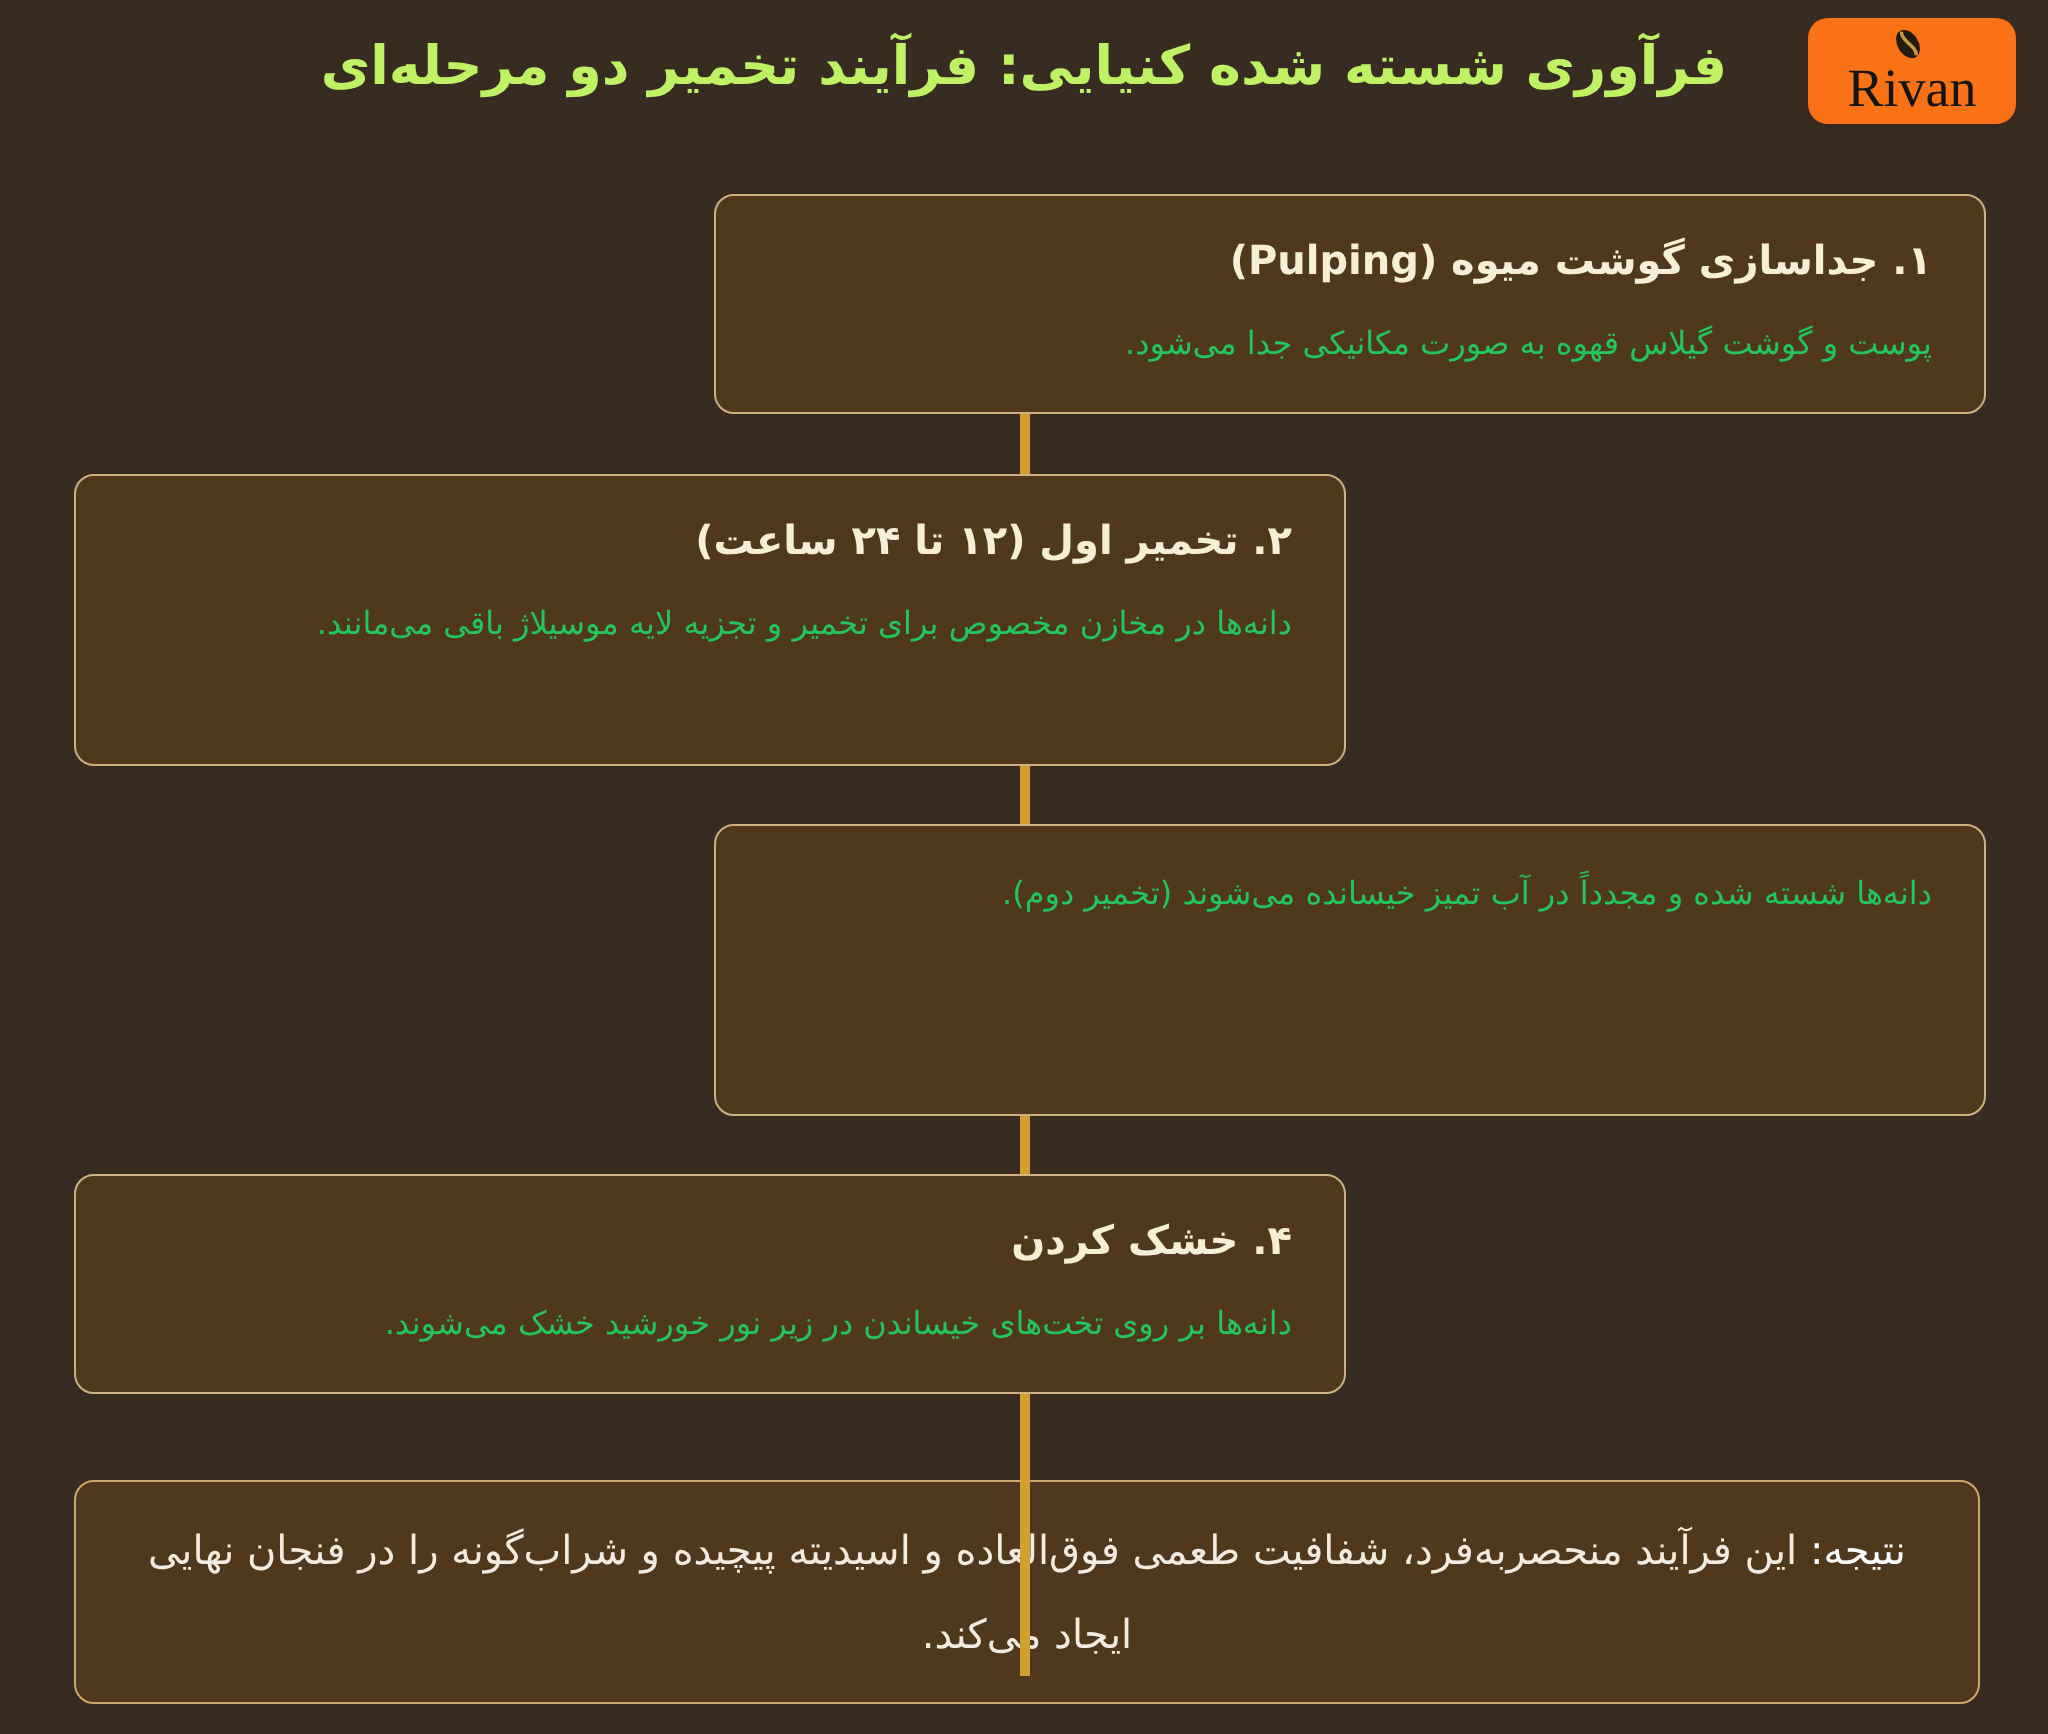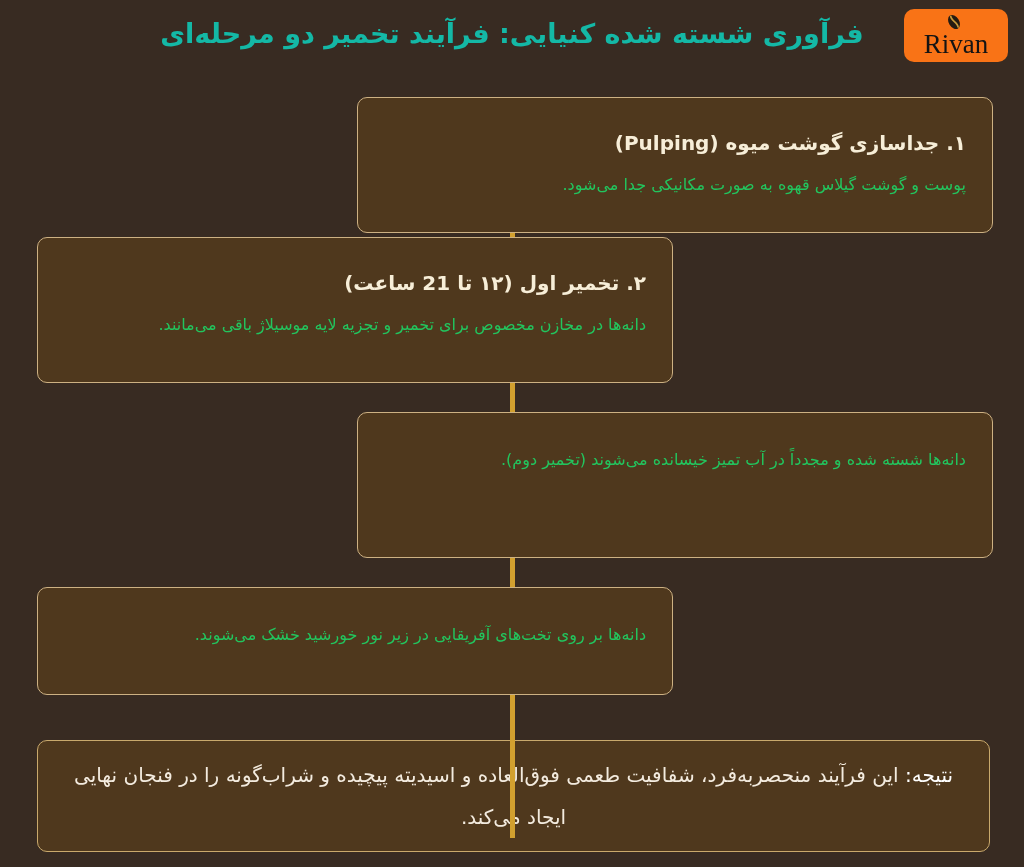--- a/index.html
+++ b/index.html
@@ -10,21 +10,21 @@
     font-family: "DejaVu Sans", sans-serif;
     overflow: hidden;
   }
   .page-title {
     position: absolute;
     top: 14px;
     left: 0;
     width: 100%;
     text-align: center;
     direction: rtl;
-    color: #14b8a6;
+    color: #bef264;
     font-size: 27px;
     font-weight: bold;
     line-height: 1.5;
   }
   .logo {
     position: absolute;
     top: 9px;
     right: 16px;
     width: 104px;
     height: 53px;
@@ -58,21 +58,21 @@
     z-index: 1;
   }
   .step {
     position: absolute;
     width: 636px;
     background: #4f381d;
     border: 1px solid #cdb183;
     border-radius: 10px;
     direction: rtl;
     text-align: right;
-    padding: 30px 26px;
+    padding: 17px 26px;
     z-index: 2;
   }
   .step-1 { left: 357px; top: 97px;  min-height: 108px; }
   .step-2 { left: 37px;  top: 237px; min-height: 146px; }
   .step-3 { left: 357px; top: 412px; min-height: 146px; }
   .step-4 { left: 37px;  top: 587px; min-height: 108px; }
   .step-heading {
     color: #f7eed8;
     font-size: 20px;
     font-weight: bold;
@@ -121,27 +121,28 @@
 </div>
 
 <div class="flow-line"></div>
 
 <div class="step step-1">
   <div class="step-heading">۱. جداسازی گوشت میوه (Pulping)</div>
   <div class="step-body">پوست و گوشت گیلاس قهوه به صورت مکانیکی جدا می‌شود.</div>
 </div>
 
 <div class="step step-2">
-  <div class="step-heading">۲. تخمیر اول (۱۲ تا 21 ساعت)</div>
+  <div class="step-heading">۲. تخمیر اول (۱۲ تا ۲۴ ساعت)</div>
   <div class="step-body">دانه‌ها در مخازن مخصوص برای تخمیر و تجزیه لایه موسیلاژ باقی می‌مانند.</div>
 </div>
 
 <div class="step step-3">
   <div class="step-body">دانه‌ها شسته شده و مجدداً در آب تمیز خیسانده می‌شوند (تخمیر دوم).</div>
 </div>
 
 <div class="step step-4">
-  <div class="step-body">دانه‌ها بر روی تخت‌های آفریقایی در زیر نور خورشید خشک می‌شوند.</div>
+  <div class="step-heading">۴. خشک کردن</div>
+  <div class="step-body">دانه‌ها بر روی تخت‌های خیساندن در زیر نور خورشید خشک می‌شوند.</div>
 </div>
 
 <div class="result-box">
   <span class="result-label">نتیجه:</span><span> این فرآیند منحصربه‌فرد، شفافیت طعمی فوق‌العاده و اسیدیته پیچیده و شراب‌گونه را در فنجان نهایی ایجاد می‌کند.</span>
 </div>
 
 </body></html>

